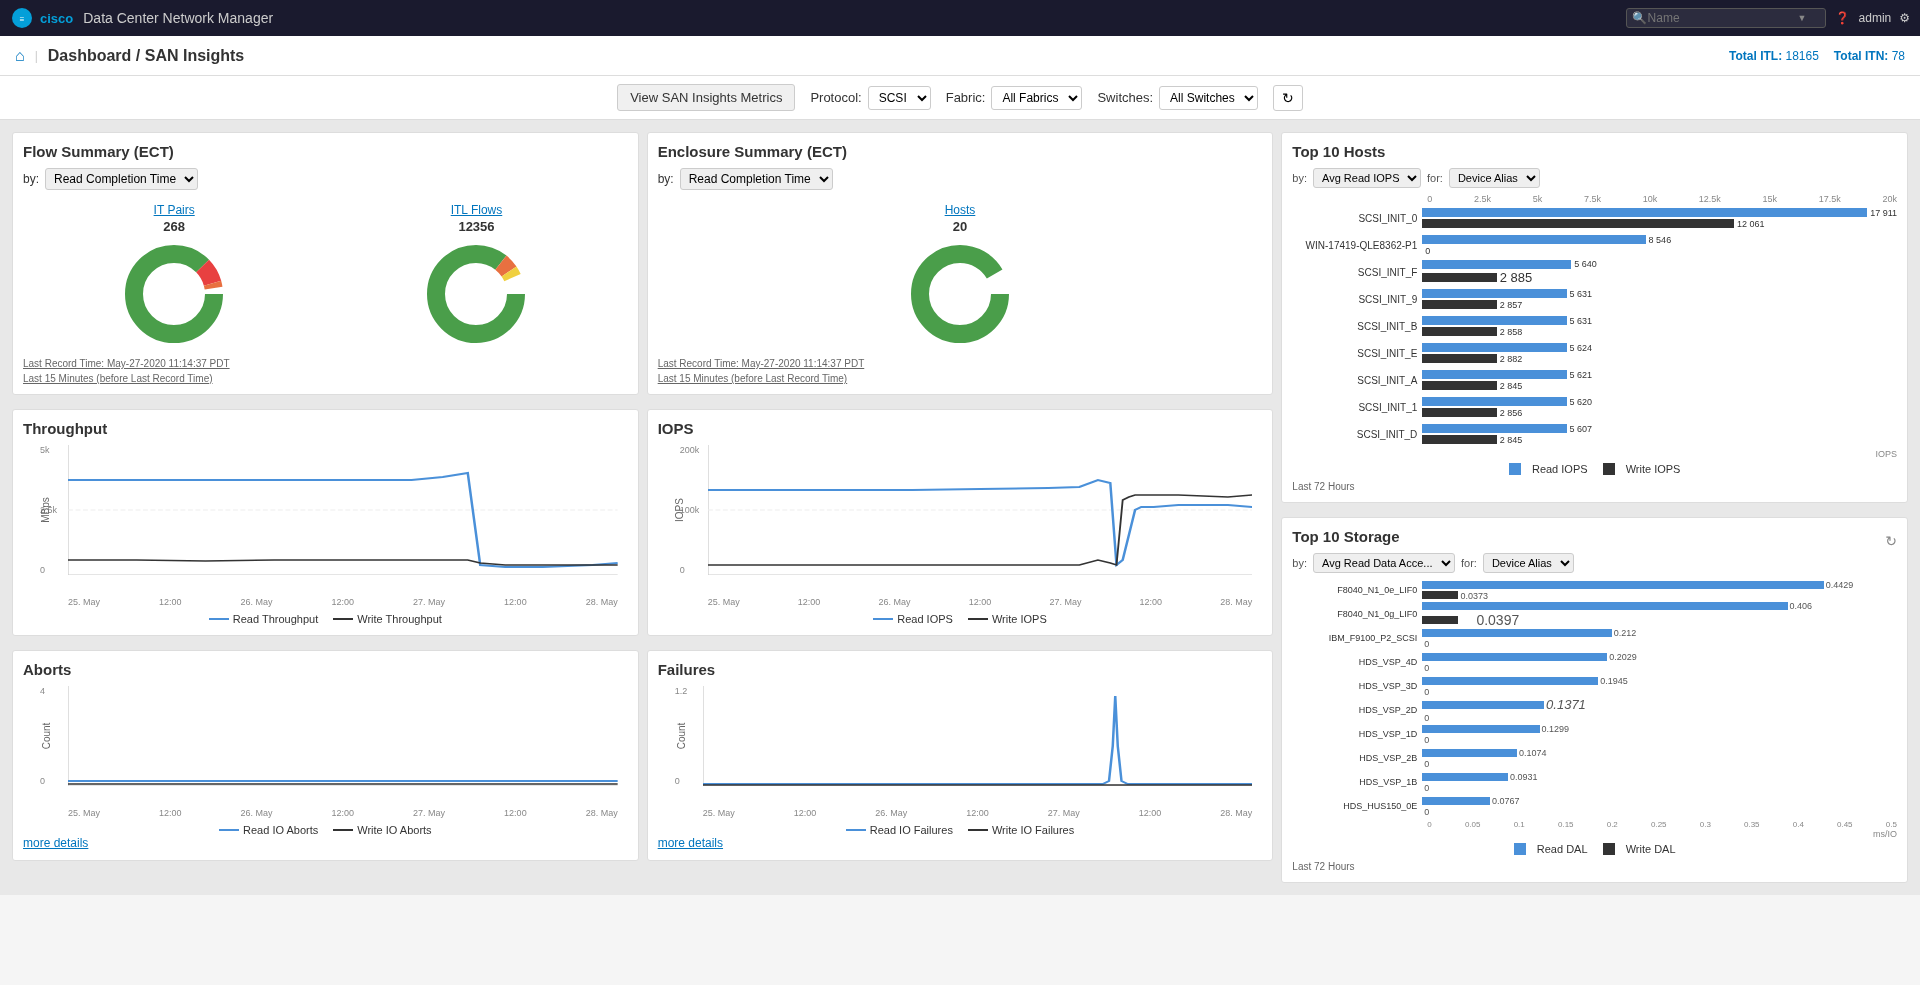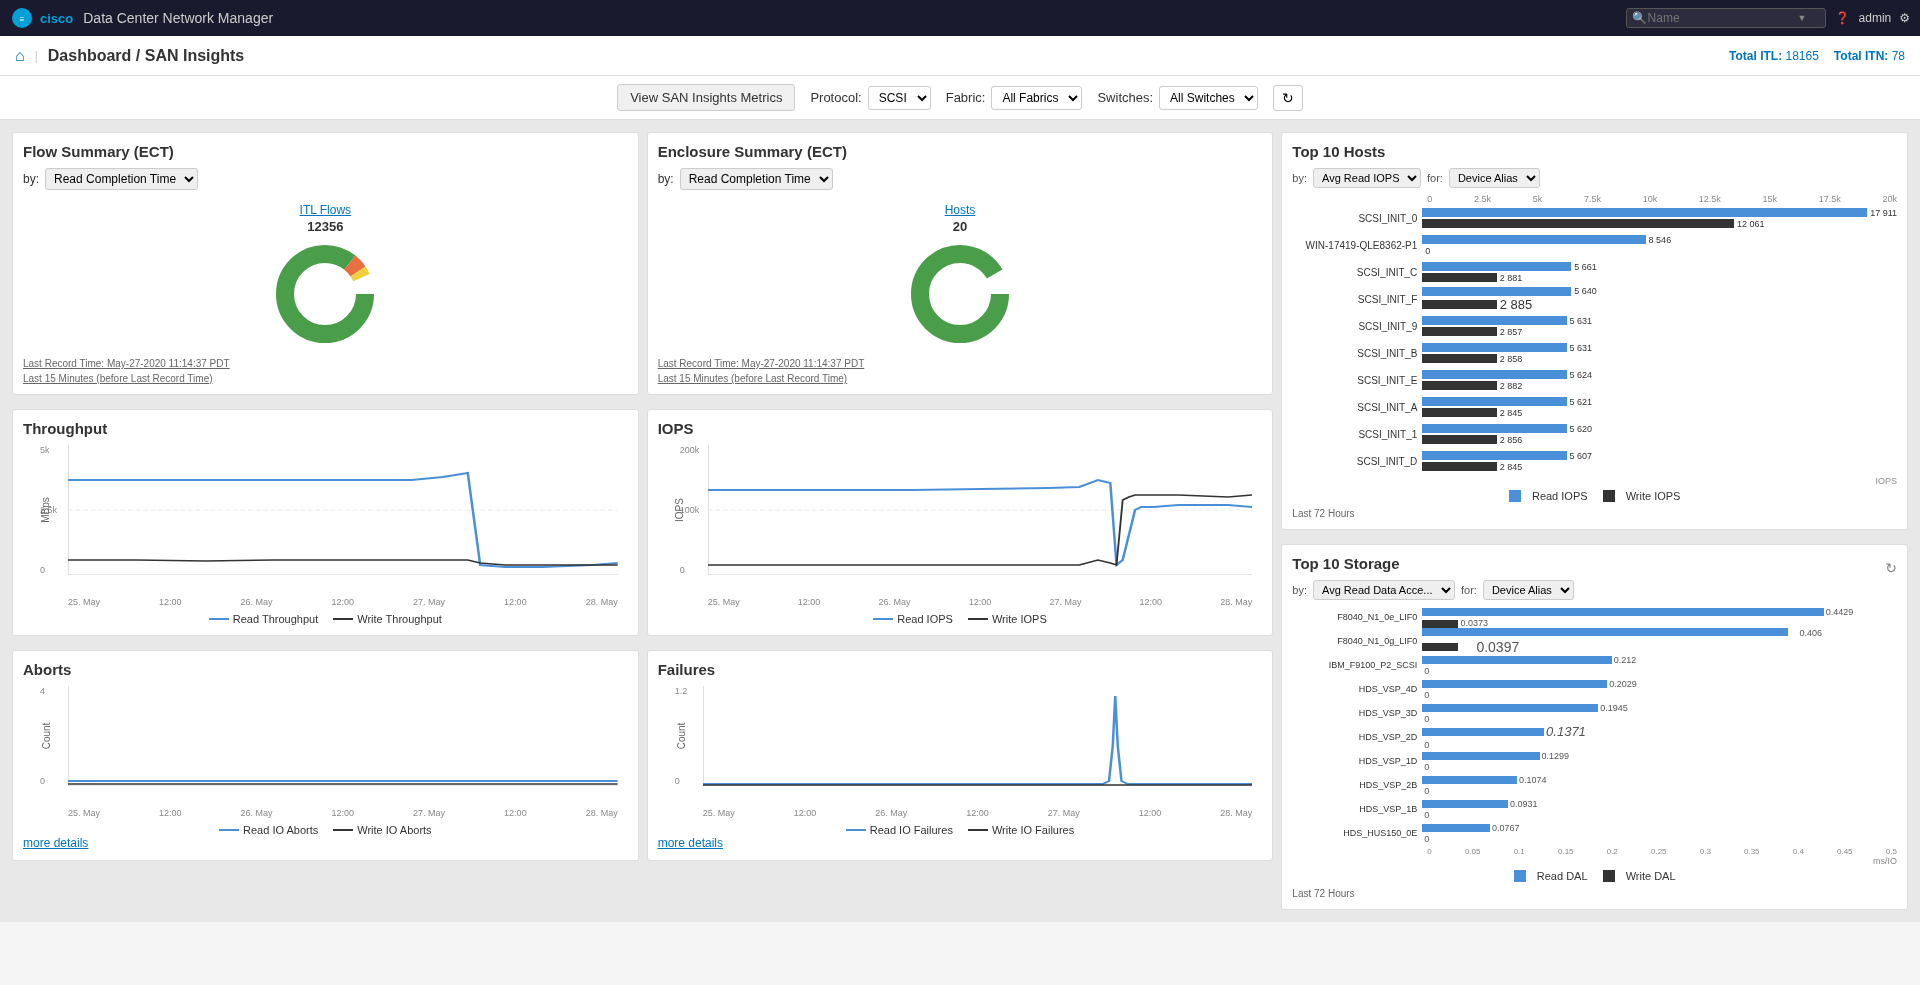--- a/index.html
+++ b/index.html
@@ -189,20 +189,30 @@
     <div class="panel">
       <div class="panel-title">Flow Summary (ECT)</div>
       <div class="by-row">
         <span>by:</span>
         <select>
           <option>Read Completion Time</option>
         </select>
       </div>
       <div class="donut-row">
         <div class="donut-item">
+          <span class="donut-label">IT Pairs</span>
+          <span class="donut-count">268</span>
+          <svg class="donut-svg" viewBox="0 0 110 110">
+            <circle cx="55" cy="55" r="40" fill="none" stroke="#4a9e4a" stroke-width="18" stroke-dasharray="220 32" stroke-dashoffset="0"></circle>
+            <circle cx="55" cy="55" r="40" fill="none" stroke="#e84040" stroke-width="18" stroke-dasharray="20 232" stroke-dashoffset="-220"></circle>
+            <circle cx="55" cy="55" r="40" fill="none" stroke="#e87040" stroke-width="18" stroke-dasharray="5 247" stroke-dashoffset="-240"></circle>
+            <circle cx="55" cy="55" r="22" fill="white"></circle>
+          </svg>
+        </div>
+        <div class="donut-item">
           <span class="donut-label">ITL Flows</span>
           <span class="donut-count">12356</span>
           <svg class="donut-svg" viewBox="0 0 110 110">
             <circle cx="55" cy="55" r="40" fill="none" stroke="#4a9e4a" stroke-width="18" stroke-dasharray="215 37" stroke-dashoffset="0"></circle>
             <circle cx="55" cy="55" r="40" fill="none" stroke="#e87040" stroke-width="18" stroke-dasharray="12 240" stroke-dashoffset="-215"></circle>
             <circle cx="55" cy="55" r="40" fill="none" stroke="#f0d040" stroke-width="18" stroke-dasharray="7 245" stroke-dashoffset="-227"></circle>
             <circle cx="55" cy="55" r="22" fill="white"></circle>
           </svg>
         </div>
       </div>
@@ -442,33 +452,20 @@
                 <div class="bar-blue" style="width: 47.04%; height: 9px;"></div>
                 <span class="bar-val2" style="font-size: 9px;">8 546</span>
               </div>
               <div style="display: flex; align-items: center;">
                 <div class="bar-dark" style="width: 0%; height: 9px;"></div>
                 <span class="bar-val2" style="font-size: 9px;">0</span>
               </div>
             </div>
           </div>
           <div class="bar-row">
-            <div class="bar-label">SCSI_INIT_C</div>
-            <div class="bar-container" style="flex-direction: column; height: 24px; justify-content: center; gap: 1px;">
-              <div style="display: flex; align-items: center;">
-                <div class="bar-blue" style="width: 31.36%; height: 9px;"></div>
-                <span class="bar-val2" style="font-size: 9px;">5 661</span>
-              </div>
-              <div style="display: flex; align-items: center;">
-                <div class="bar-dark" style="width: 15.68%; height: 9px;"></div>
-                <span class="bar-val2" style="font-size: 9px;">2 881</span>
-              </div>
-            </div>
-          </div>
-          <div class="bar-row">
             <div class="bar-label">SCSI_INIT_F</div>
             <div class="bar-container" style="flex-direction: column; height: 24px; justify-content: center; gap: 1px;">
               <div style="display: flex; align-items: center;">
                 <div class="bar-blue" style="width: 31.36%; height: 9px;"></div>
                 <span class="bar-val2" style="font-size: 9px;">5 640</span>
               </div>
               <div style="display: flex; align-items: center;">
                 <div class="bar-dark" style="width: 15.68%; height: 9px;"></div>
                 <span class="bar-val2" style="font-size: 13px;">2 885</span>
               </div>
@@ -578,30 +575,30 @@
       </div>
       <div id="storage-bars">
 
       <div class="storage-bar-row">
             <div class="storage-bar-label">F8040_N1_0e_LIF0</div>
             <div style="flex: 1 1 0%; display: flex; flex-direction: column; gap: 1px; height: 22px; justify-content: center;">
               <div style="display: flex; align-items: center;">
                 <div class="storage-bar-blue" style="width: 84.55%; height: 8px;"></div>
                 <span style="font-size: 9px; color: rgb(85, 85, 85); margin-left: 2px;">0.4429</span>
               </div>
-              <div style="display: flex; align-items: flex-end;">
+              <div style="display: flex; align-items: flex-start;">
                 <div class="storage-bar-dark" style="width: 7.6%; height: 8px;"></div>
                 <span style="font-size: 9px; color: rgb(85, 85, 85); margin-left: 2px;">0.0373</span>
               </div>
             </div>
           </div>
           <div class="storage-bar-row">
             <div class="storage-bar-label">F8040_N1_0g_LIF0</div>
             <div style="flex: 1 1 0%; display: flex; flex-direction: column; gap: 1px; height: 22px; justify-content: center;">
-              <div style="display: flex; align-items: flex-start; gap: 10px;">
+              <div style="display: flex; align-items: center;">
                 <div class="storage-bar-blue" style="width: 76.95%; height: 8px;"></div>
                 <span style="font-size: 9px; color: rgb(85, 85, 85); margin-left: 2px;">0.406</span>
               </div>
               <div style="display: flex; align-items: center;">
                 <div class="storage-bar-dark" style="width: 7.6%; height: 8px;"></div>
                 <span style="font-size: 14px; color: rgb(85, 85, 85); margin-left: 18px;">0.0397</span>
               </div>
             </div>
           </div>
           <div class="storage-bar-row">

